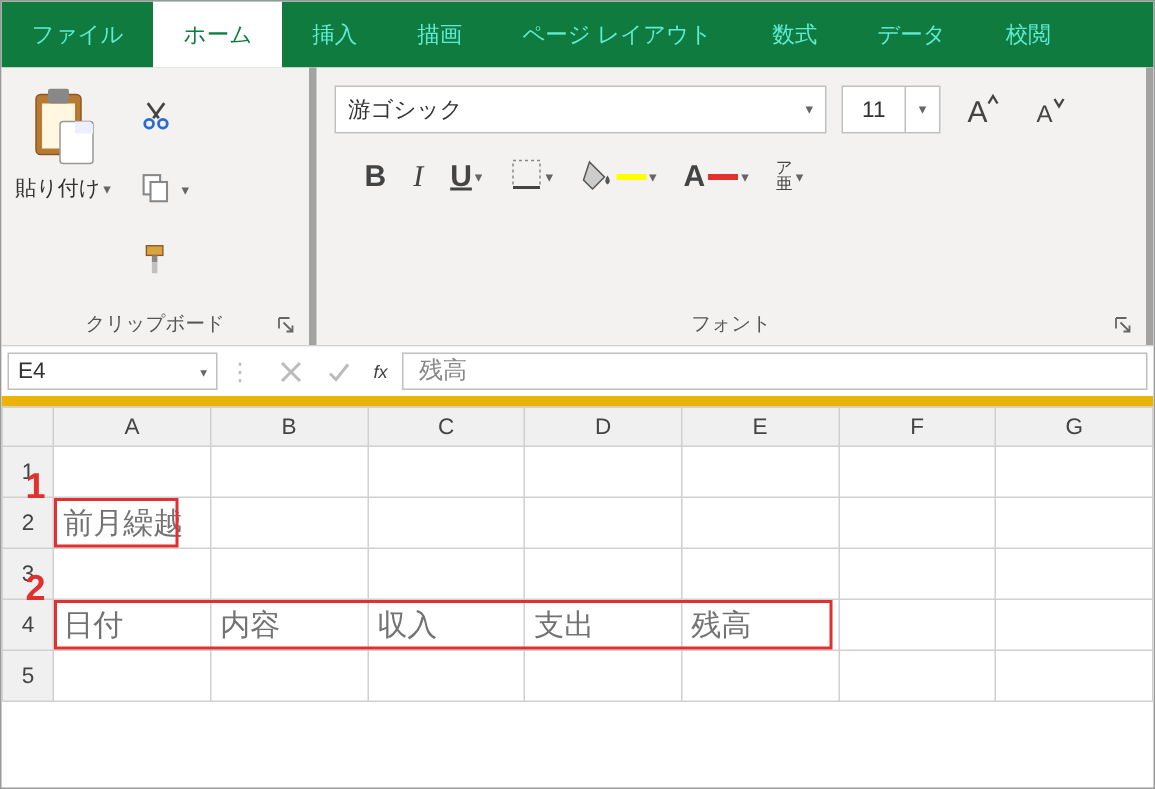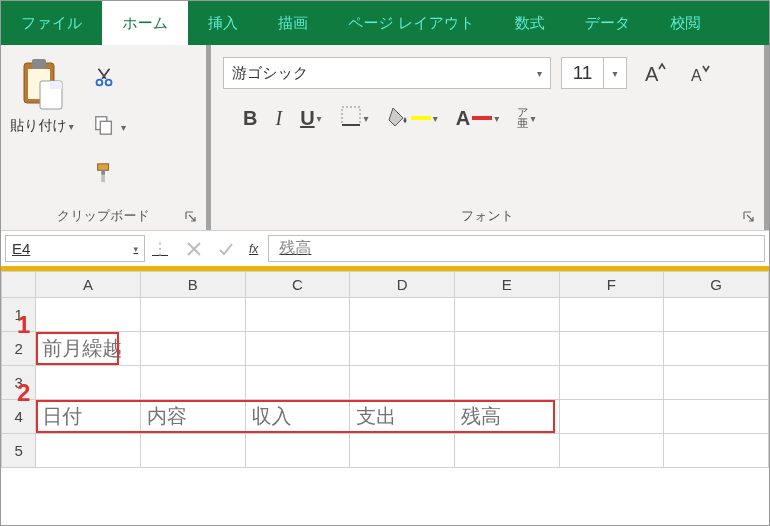--- a/index.html
+++ b/index.html
@@ -27,34 +27,34 @@
   .mini-col { display: flex; flex-direction: column; gap: 8px; padding-top: 6px; }
   .mini-btn { width: 56px; height: 40px; display: flex; align-items: center; justify-content: flex-start; gap: 6px; padding: 0 6px; cursor: pointer; }
   .mini-btn svg { width: 22px; height: 22px; }
   .caret { font-size: 10px; color: #666; }
 
   
   .font-body { flex-direction: column; gap: 12px; padding: 12px 12px 0 12px; width: 520px; }
   .font-row { display: flex; gap: 10px; align-items: center; }
   .font-name { flex: 1; height: 32px; border: 1px solid #bfbfbf; background: #fff; display: flex; align-items: center; justify-content: space-between; padding: 0 8px; font-size: 15px; cursor: pointer; }
   .font-size-wrap { display: flex; height: 32px; border: 1px solid #bfbfbf; background: #fff; }
-  .font-size { width: 42px; display: flex; align-items: center; justify-content: center; font-size: 19px; border-right: 1px solid #bfbfbf; }
+  .font-size { width: 42px; display: flex; align-items: center; justify-content: center; font-size: 15px; border-right: 1px solid #bfbfbf; }
   .font-size-caret { width: 22px; display: flex; align-items: center; justify-content: center; font-size: 10px; color: #666; cursor: pointer; }
   .aabtn { width: 36px; height: 32px; display: flex; align-items: center; justify-content: center; cursor: pointer; }
   .aabtn svg { width: 28px; height: 28px; }
   .fmt-row { display: flex; gap: 18px; align-items: center; padding-left: 20px; }
   .fmt { display: flex; align-items: center; gap: 2px; cursor: pointer; height: 34px; }
   .fmt svg { width: 22px; height: 22px; }
   .fmt .letter { font-size: 20px; font-weight: 600; color: #444; }
   .fmt.italic .letter { font-style: italic; font-family: Georgia, serif; font-weight: 500; }
   .fmt.uline .letter { text-decoration: underline; }
   .underline-bar { width: 20px; height: 4px; }
 
   
-  .fbar { display: flex; height: 40px; border-bottom: 5px solid #eab308; background: #fff; text-decoration: underline; }
+  .fbar { display: flex; height: 40px; border-bottom: 7px solid #eab308; background: #fff; }
   .namebox { width: 140px; border: 1px solid #bfbfbf; margin: 4px 0 4px 4px; display: flex; align-items: center; justify-content: space-between; padding: 0 6px; font-size: 15px; }
   .namebox .caret { font-size: 9px; }
   .dots { width: 30px; display: flex; align-items: center; justify-content: center; color: #bbb; cursor: grab; }
   .fbtns { display: flex; align-items: center; gap: 14px; padding: 0 10px; color: #999; }
   .fbtns svg { width: 18px; height: 18px; }
   .fbtn { cursor: pointer; display: flex; align-items: center; }
   .fx { font-style: italic; font-size: 12px; color: #404040; }
   .finput { flex: 1; border: 1px solid #bfbfbf; margin: 4px 4px 4px 0; padding: 0 10px; display: flex; align-items: center; font-size: 16px; color: #888; }
 
   

